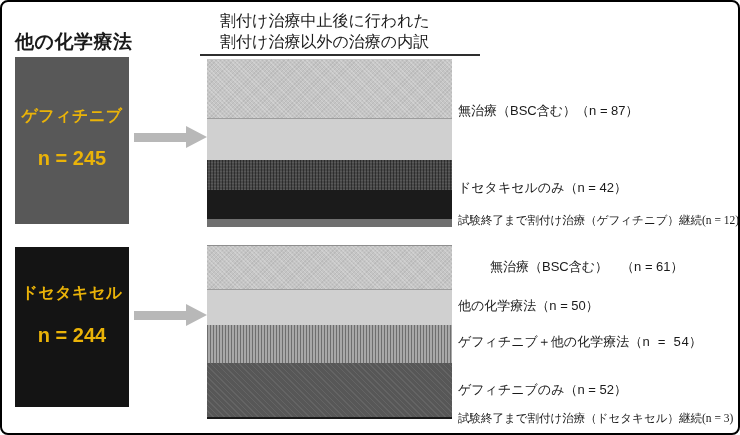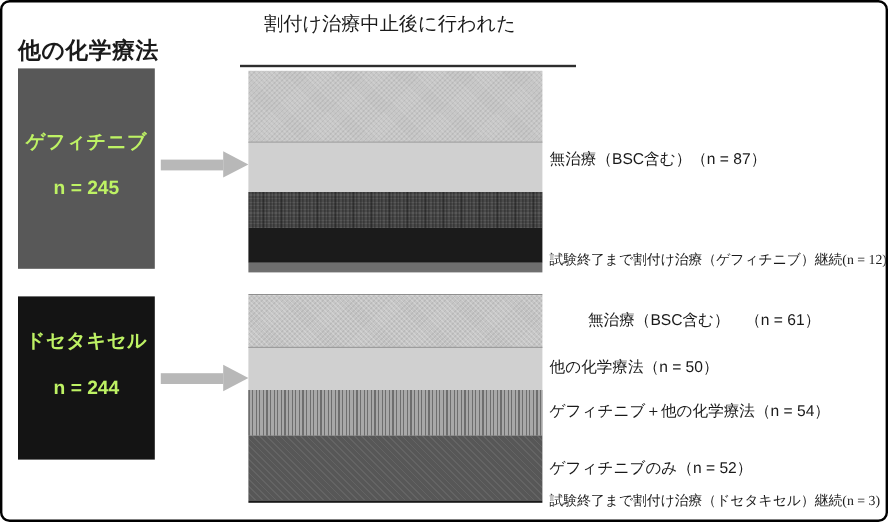--- a/index.html
+++ b/index.html
@@ -22,26 +22,26 @@
     font-size:16px; font-weight:normal; line-height:21px; white-space:nowrap;
   }
   .header-underline {
     position:absolute; left:198px; top:52px; width:280px; height:2px; background:#2e2e2e;
   }
 
   
   .alloc-box {
     position:absolute; left:13px; width:114px;
     display:flex; flex-direction:column; align-items:center; justify-content:center;
-    color:#bef264; font-weight:bold; text-align:center;
+    color:#eab308; font-weight:bold; text-align:center;
   }
   .alloc-box .drug { font-size:16px; letter-spacing:0.5px; }
-  .alloc-box .count { font-size:16px; margin-top:20px; }
+  .alloc-box .count { font-size:20px; margin-top:20px; }
   .alloc-box.top { top:55px; height:167px; background:#585858; padding-bottom:6px; }
-  .alloc-box.bottom { top:245px; height:136px; background:#141414; padding-bottom:24px; }
+  .alloc-box.bottom { top:245px; height:160px; background:#141414; padding-bottom:24px; }
 
   
   .arrow { position:absolute; left:132px; width:73px; height:22px; }
   .arrow .shaft { position:absolute; left:0; top:7px; width:52px; height:9px; background:#b8b8b8; }
   .arrow .head {
     position:absolute; left:52px; top:0; width:0; height:0;
     border-left:21px solid #b8b8b8; border-top:11px solid transparent; border-bottom:11px solid transparent;
   }
   .arrow.top { top:124px; }
   .arrow.bottom { top:302px; }
@@ -91,20 +91,21 @@
 </style>
 </head>
 <body>
 
 <div class="canvas">
 
   <div class="left-header">他の化学療法</div>
 
   <div class="center-header">
     <div>割付け治療中止後に行われた</div>
+    <div>割付け治療以外の治療の内訳</div>
   </div>
   <div class="header-underline"></div>
 
   <div class="alloc-box top">
     <div class="drug">ゲフィチニブ</div>
     <div class="count">n = 245</div>
   </div>
   <div class="arrow top">
     <div class="shaft"></div>
     <div class="head"></div>
@@ -112,20 +113,23 @@
   <div class="bar top">
       <div class="seg fill-light-dotted" style="flex-grow: 87;"></div>
       <div class="seg fill-light-plain" style="flex-grow: 59;"></div>
       <div class="seg fill-dark-checker" style="flex-grow: 45;"></div>
       <div class="seg fill-black" style="flex-grow: 42;"></div>
       <div class="seg fill-mid-gray" style="flex-grow: 12;"></div>
     </div>
   <div class="labels top">
       <div class="label-row" style="flex-grow: 87;">
         <span>無治療（BSC含む）（n = 87）</span>
+      </div>
+      <div class="label-row" style="flex-grow: 42;">
+        <span>ドセタキセルのみ（n = 42）</span>
       </div>
       <div class="label-row small" style="flex-grow: 12;">
         <span>試験終了まで割付け治療（ゲフィチニブ）継続(n = 12)</span>
       </div>
     </div>
 
   <div class="alloc-box bottom">
     <div class="drug">ドセタキセル</div>
     <div class="count">n = 244</div>
   </div>
@@ -140,21 +144,21 @@
       <div class="seg fill-dark-dotted" style="flex-grow: 76;"></div>
       <div class="seg fill-black-thin" style="flex-grow: 3;"></div>
     </div>
   <div class="labels bottom">
       <div class="label-row" style="flex-grow: 61; margin-left: 32px;">
         <span>無治療（BSC含む）　（n = 61）</span>
       </div>
       <div class="label-row" style="flex-grow: 50;">
         <span>他の化学療法（n = 50）</span>
       </div>
-      <div class="label-row" style="flex-grow: 54;">
+      <div class="label-row" style="flex-grow: 54; font-family: Liberation Mono, monospace;">
         <span>ゲフィチニブ＋他の化学療法（n = 54）</span>
       </div>
       <div class="label-row" style="flex-grow: 76;">
         <span>ゲフィチニブのみ（n = 52）</span>
       </div>
       <div class="label-row small" style="flex-grow: 3;">
         <span>試験終了まで割付け治療（ドセタキセル）継続(n = 3)</span>
       </div>
     </div>
 

